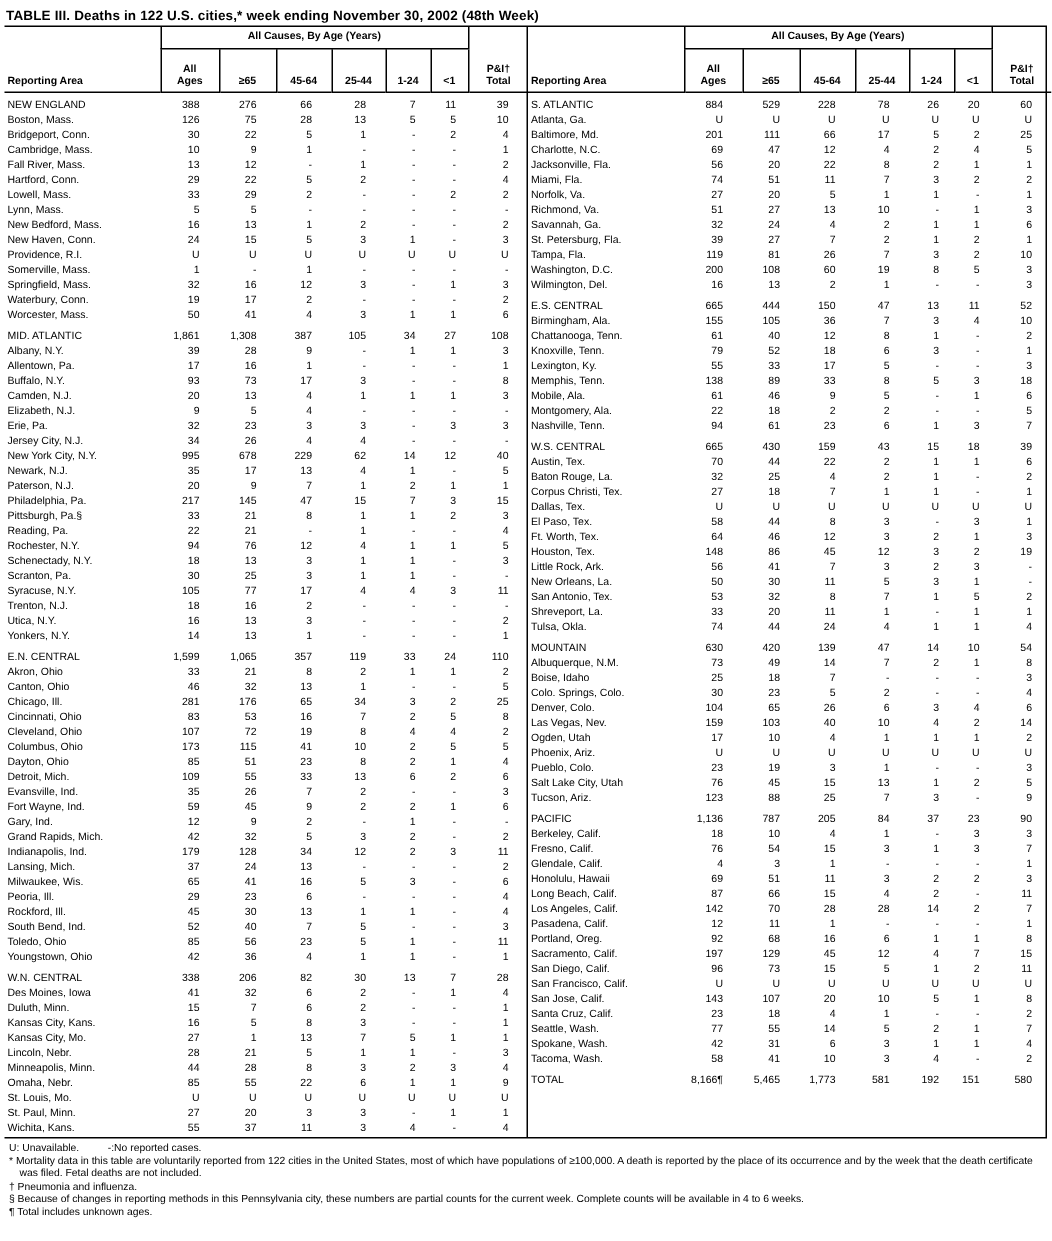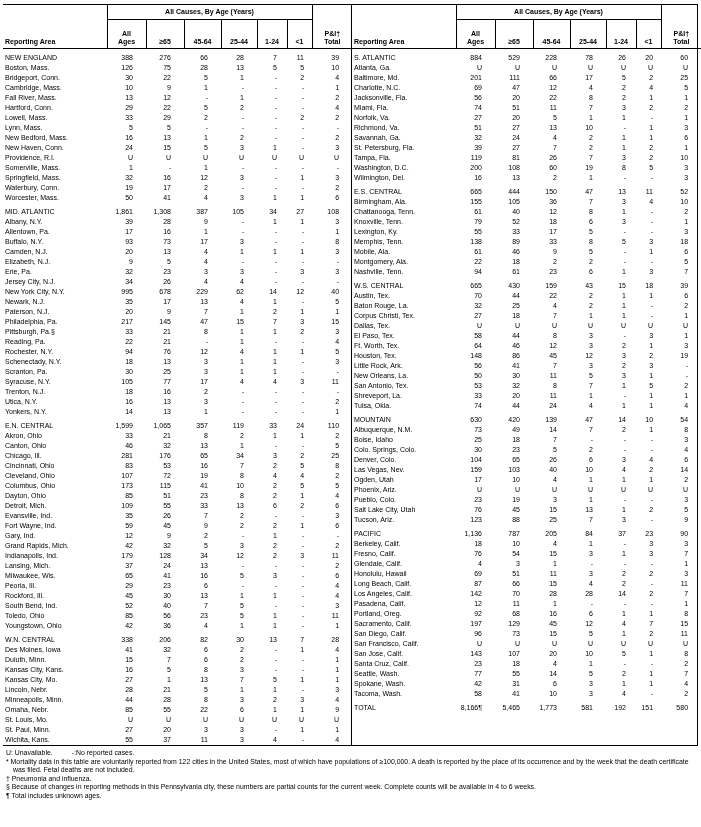--- a/index.html
+++ b/index.html
@@ -29,20 +29,21 @@
   td.num:nth-child(7){padding-right:8px;}
   td.num:nth-child(8){padding-right:13px;}
   tr.spacer td{height:4px;line-height:4px;font-size:1px;}
   .footnotes{padding:3px 2px 0 3px;font-size:6.9px;line-height:8.6px;}
   .fn{padding-left:7px;text-indent:-7px;white-space:pre-wrap;}
 </style>
 </head>
 <body>
 
 <div class="page">
+  <div class="title">TABLE III. Deaths in 122 U.S. cities,* week ending November 30, 2002 (48th Week)</div>
 
   <div class="table-wrap">
 
     <div class="half left">
       <table>
         <colgroup>
           <col class="c-area">
             <col class="c1">
             <col class="c2">
             <col class="c3">

